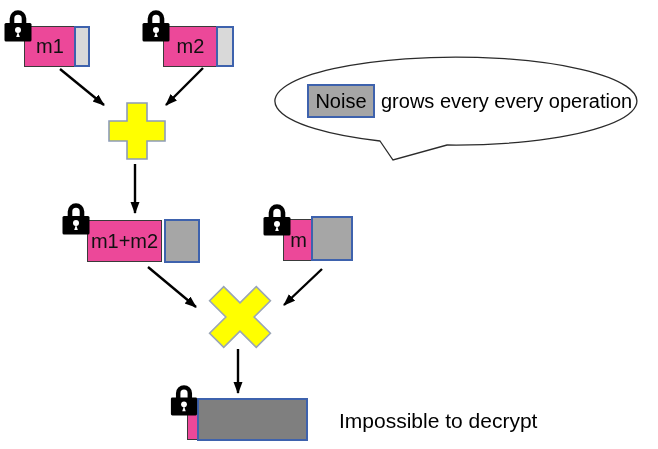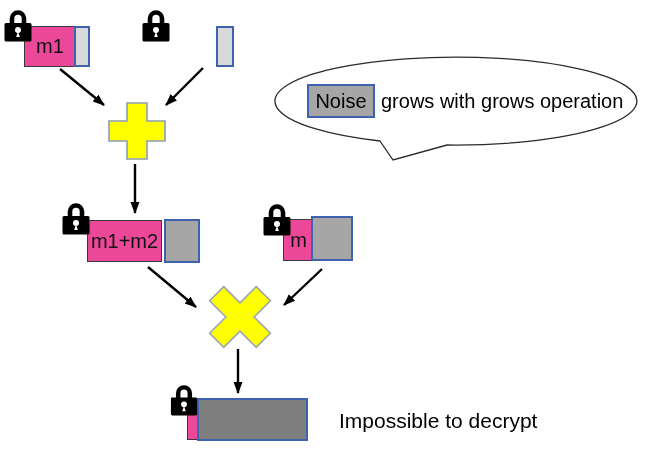--- a/index.html
+++ b/index.html
@@ -29,20 +29,23 @@
 </head>
 <body>
 
 <div class="canvas">
 
   <div class="abs green-box" style="left:24px;top:26px;width:52px;height:41px;">
     <span>m1</span>
   </div>
   <div class="abs noise-bar noise-light" style="left:74px;top:26px;width:16px;height:41px;"></div>
 
+  <div class="abs green-box" style="left:163px;top:26px;width:55px;height:41px;">
+    <span>m2</span>
+  </div>
   <div class="abs noise-bar noise-light" style="left:216px;top:26px;width:18px;height:41px;"></div>
 
   <div class="abs green-box" style="left:87px;top:220px;width:75px;height:42px;">
     <span>m1+m2</span>
   </div>
   <div class="abs noise-bar noise-medium" style="left:164px;top:219px;width:36px;height:44px;"></div>
 
   <div class="abs green-box" style="left:283px;top:219px;width:31px;height:42px;">
     <span>m</span>
   </div>
@@ -82,17 +85,17 @@
     <use href="#lock" x="0" y="0" width="28" height="33" transform="translate(4,9)"></use>
     <use href="#lock" x="0" y="0" width="28" height="33" transform="translate(142,9)"></use>
     <use href="#lock" x="0" y="0" width="28" height="33" transform="translate(62,202)"></use>
     <use href="#lock" x="0" y="0" width="28" height="33" transform="translate(263,203)"></use>
     <use href="#lock" x="0" y="0" width="28" height="32" transform="translate(170,384)"></use>
   </svg>
 
   <div class="abs chip" style="left:307px;top:84px;width:68px;height:34px;">
     <span>Noise</span>
   </div>
-  <div class="abs bubble-text" style="left:381px;top:84px;height:34px;">grows with grows operation</div>
+  <div class="abs bubble-text" style="left:381px;top:84px;height:34px;">grows every every operation</div>
 
   <div class="abs caption" style="left:327px;top:409px;margin-left:12px;">Impossible to decrypt</div>
 
 </div>
 
 </body></html>

